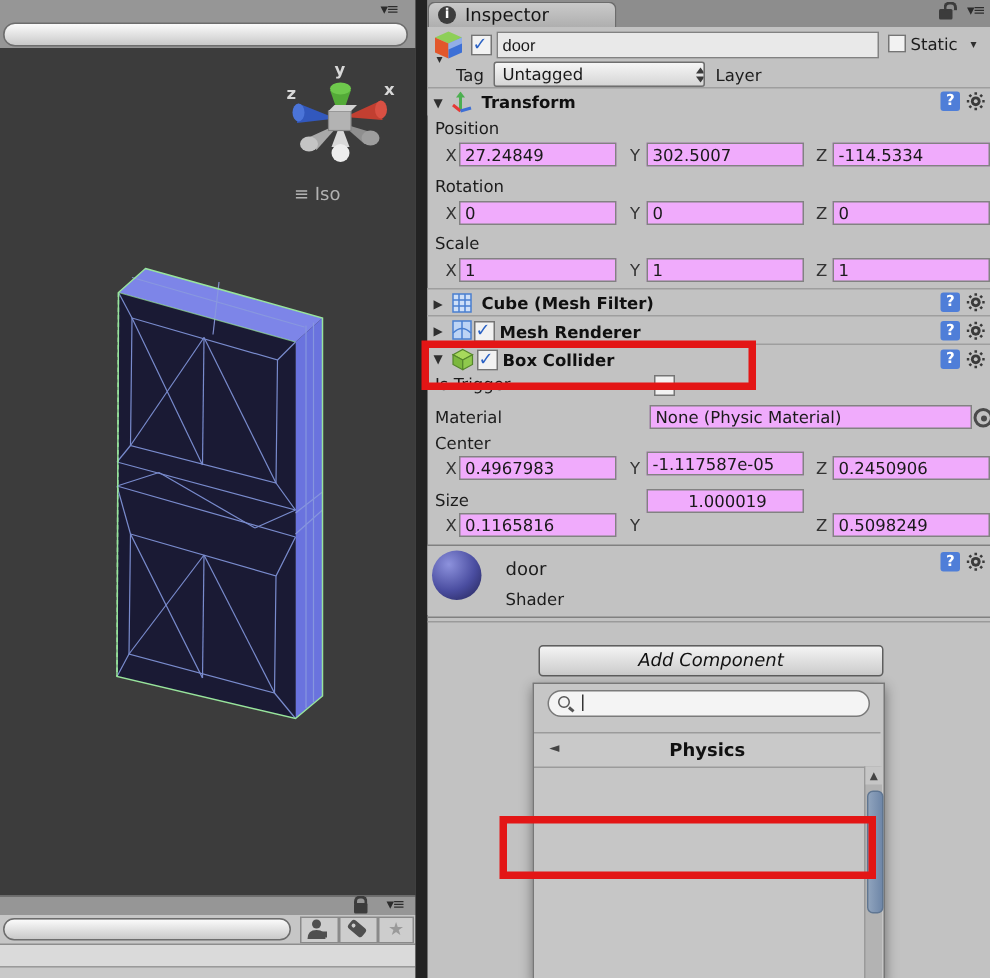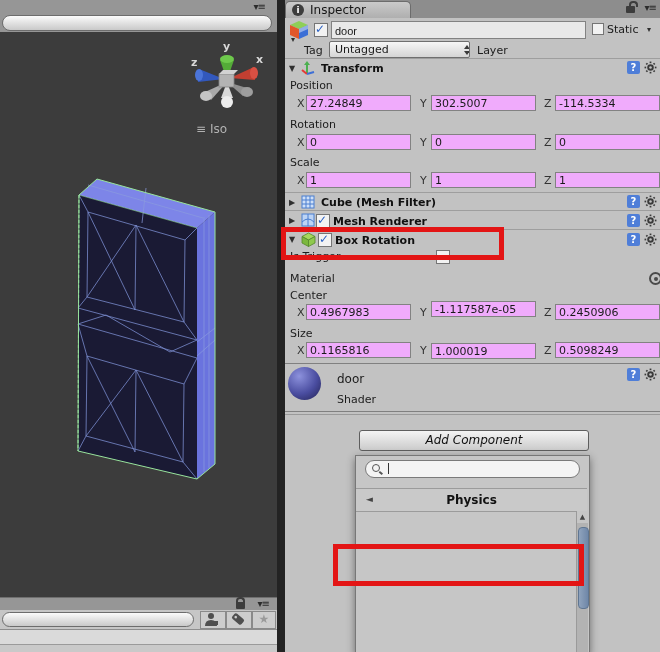--- a/index.html
+++ b/index.html
@@ -294,56 +294,57 @@
   </div>
 
   <div class="hdr" style="top:229px;height:19px;">
     <span class="fold" style="left:4px;top:5px;">▼</span>
     <svg class="a" style="left:16px;top:2px;" width="15" height="15" viewBox="0 0 15 15">
       <polygon points="7.5,1 14,4.5 7.5,8 1,4.5" fill="#a7d95c" stroke="#55862c" stroke-width="0.8"></polygon>
       <polygon points="1,4.5 7.5,8 7.5,14.5 1,11" fill="#7cb83e" stroke="#55862c" stroke-width="0.8"></polygon>
       <polygon points="14,4.5 7.5,8 7.5,14.5 14,11" fill="#8fc94d" stroke="#55862c" stroke-width="0.8"></polygon>
     </svg>
     <div class="cb on" style="left:33px;top:3px;"></div>
-    <span class="lbl bold" style="left:50px;top:4px;">Box Rotation</span>
+    <span class="lbl bold" style="left:50px;top:4px;">Box Collider</span>
     <div class="help" style="right:20px;top:3px;">?</div>
     <svg class="gear" style="right:3px;top:3px;" viewBox="0 0 12 12">
         <g stroke="#3a3a3a" stroke-width="1.6">
           <line x1="6" y1="0.5" x2="6" y2="2"></line>
           <line x1="6" y1="10" x2="6" y2="11.5"></line>
           <line x1="0.5" y1="6" x2="2" y2="6"></line>
           <line x1="10" y1="6" x2="11.5" y2="6"></line>
           <line x1="2.1" y1="2.1" x2="3.2" y2="3.2"></line>
           <line x1="8.8" y1="8.8" x2="9.9" y2="9.9"></line>
           <line x1="2.1" y1="9.9" x2="3.2" y2="8.8"></line>
           <line x1="8.8" y1="3.2" x2="9.9" y2="2.1"></line>
         </g>
         <circle cx="6" cy="6" r="3" fill="#3a3a3a"></circle>
         <circle cx="6" cy="6" r="1.2" fill="#c2c2c2"></circle>
       </svg>
   </div>
   <span class="lbl" style="left:290px;top:250px;">Is Trigger</span>
   <div class="cb" style="left:436px;top:250px;"></div>
 
   <span class="lbl" style="left:290px;top:272px;">Material</span>
+  <div class="fld" style="left:433px;top:270px;width:210px;">None (Physic Material)</div>
   <div class="picker" style="left:649px;top:272px;"></div>
 
   <span class="lbl" style="left:290px;top:289px;">Center</span>
   <span class="axis" style="left:297px;top:306px;">X</span>
   <div class="fld" style="left:306px;top:304px;width:100px;">0.4967983</div>
   <span class="axis" style="left:420px;top:306px;">Y</span>
   <div class="fld" style="left:431px;top:301px;width:100px;">-1.117587e-05</div>
   <span class="axis" style="left:544px;top:306px;">Z</span>
   <div class="fld" style="left:555px;top:304px;width:100px;">0.2450906</div>
 
   <span class="lbl" style="left:290px;top:327px;">Size</span>
   <span class="axis" style="left:297px;top:344px;">X</span>
   <div class="fld" style="left:306px;top:342px;width:100px;">0.1165816</div>
   <span class="axis" style="left:420px;top:344px;">Y</span>
-  <div class="fld" style="left:431px;top:343px;width:100px;">1.000019</div>
+  <div class="fld" style="left:431px;top:326px;width:100px;text-align:center;">1.000019</div>
   <span class="axis" style="left:544px;top:344px;">Z</span>
   <div class="fld" style="left:555px;top:342px;width:100px;">0.5098249</div>
 
   <div class="sep2" style="top:363px;"></div>
 
   <div class="a" style="left:285px;top:364px;width:375px;height:46px;background:#c2c2c2;">
     <div class="a" style="left:3px;top:3px;width:33px;height:33px;border-radius:50%;background:radial-gradient(circle at 34% 28%, #8d92dd, #4a4da0 55%, #26265a 95%);"></div>
     <span class="lbl" style="left:52px;top:8px;font-size:12px;">door</span>
     <div class="help" style="right:20px;top:4px;">?</div>
     <svg class="gear" style="right:3px;top:4px;" viewBox="0 0 12 12">

